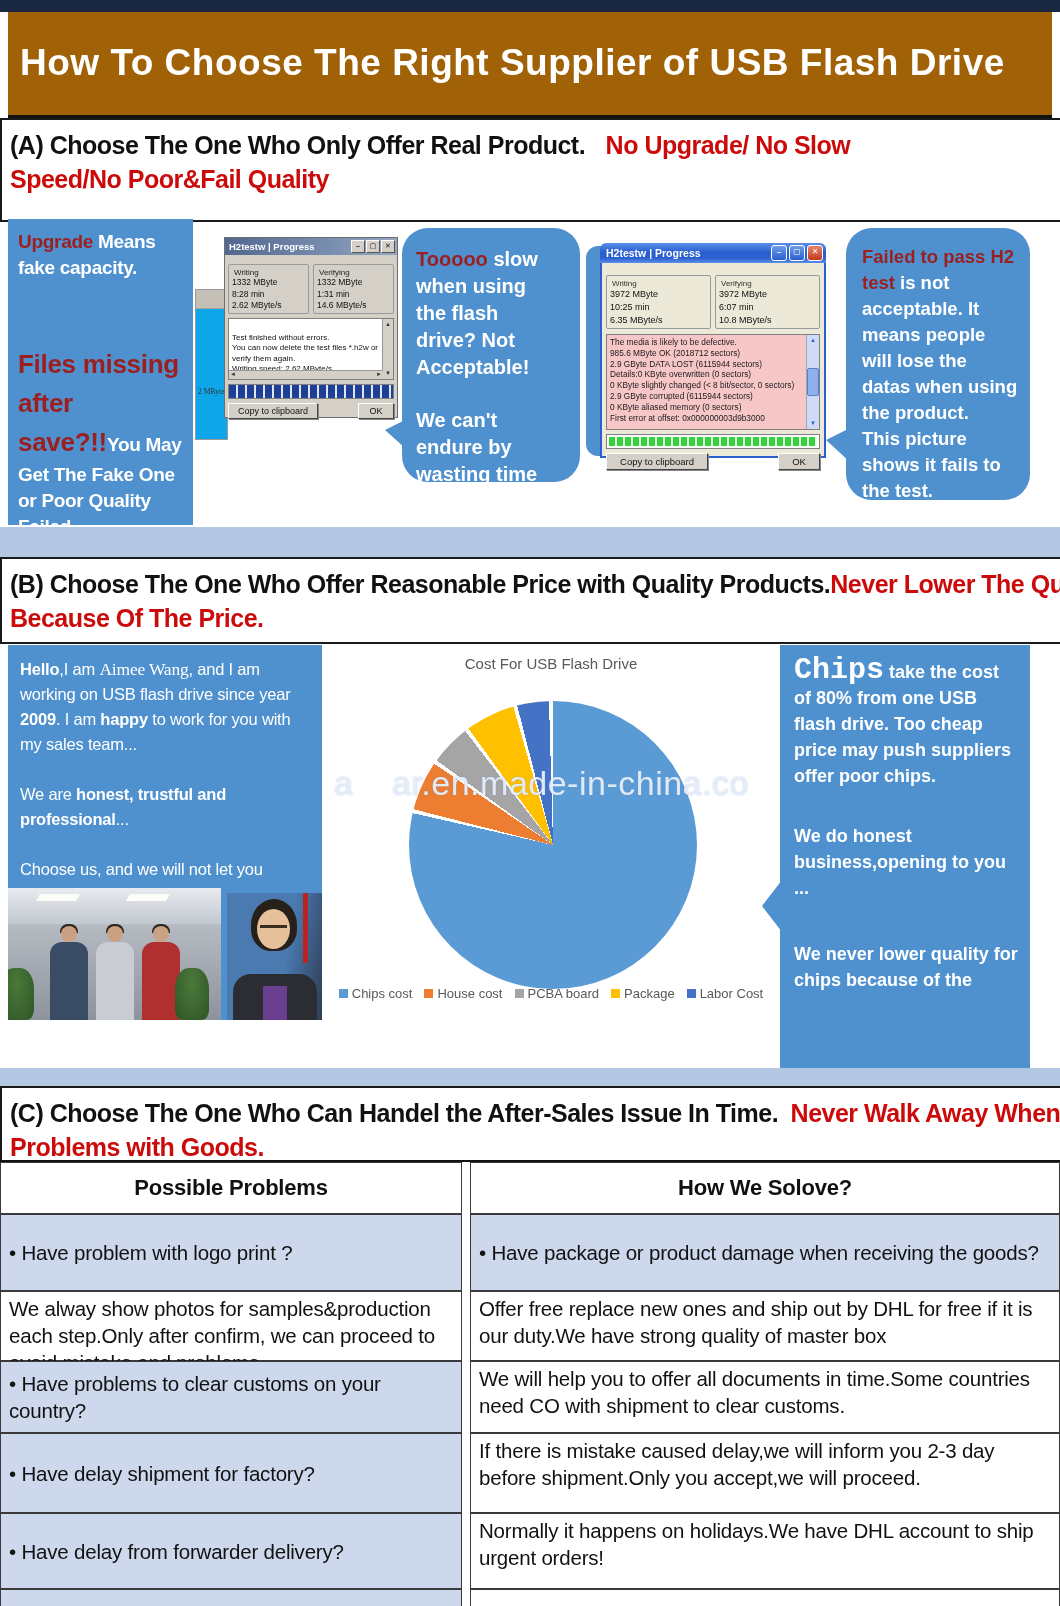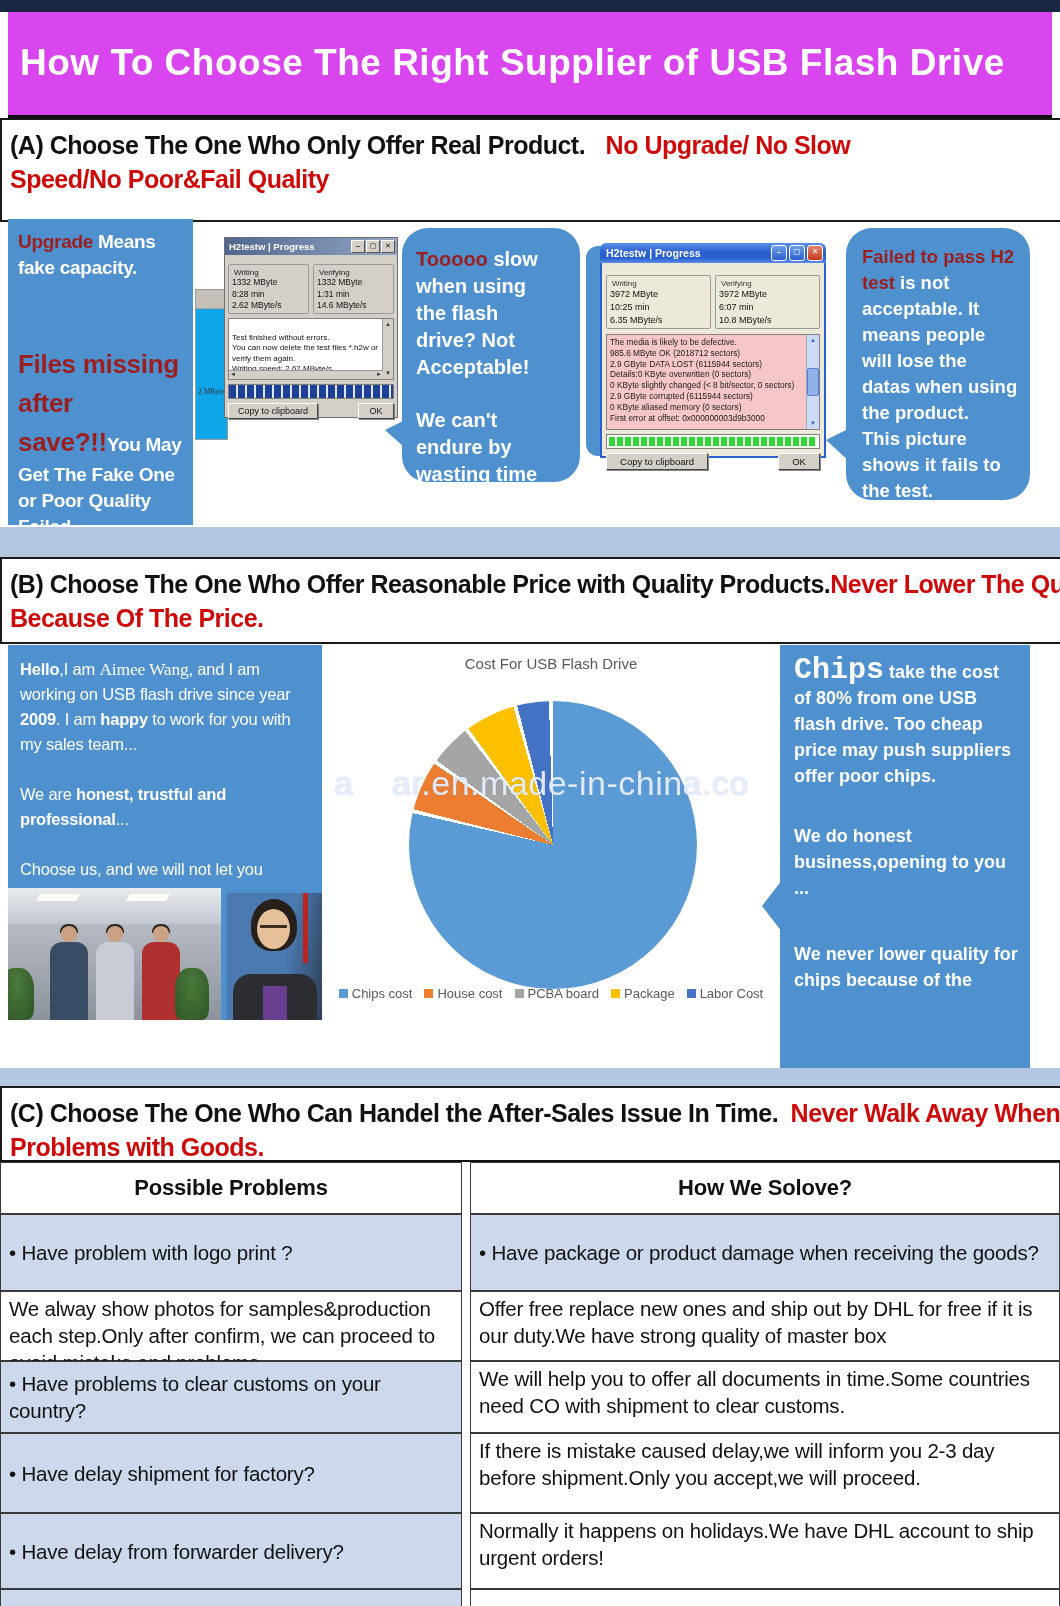--- a/index.html
+++ b/index.html
@@ -2,21 +2,21 @@
 <html><head>
 <meta charset="utf-8">
 <style>
   html,body{margin:0;padding:0;background:#fff;}
   #page{position:relative;width:1060px;height:1606px;background:#fff;overflow:hidden;
         font-family:"Liberation Sans","DejaVu Sans",sans-serif;}
   .abs{position:absolute;}
 
   
   #topbar{left:0;top:0;width:1060px;height:12px;background:#1a2742;}
-  #banner{left:8px;top:12px;width:1044px;height:103px;background:#d946ef;border-bottom:3px solid #101010;}
+  #banner{left:8px;top:12px;width:1044px;height:103px;background:#a16207;border-bottom:3px solid #101010;}
   #banner .t{padding:30px 0 0 12px;color:#fff;font-size:37px;font-weight:bold;letter-spacing:.5px;}
 
   
   .sec-head{left:0;width:1056px;background:#fff;border:2px solid #1a1a1a;padding:8px 8px 0 8px;
             font-weight:bold;font-size:25px;line-height:34px;letter-spacing:-0.5px;}
   .sec-head .l1{white-space:nowrap;}
   .blk{color:#111;}
   .red{color:#cc0a0a;}
   .darkred{color:#9c1f1f;}
 

